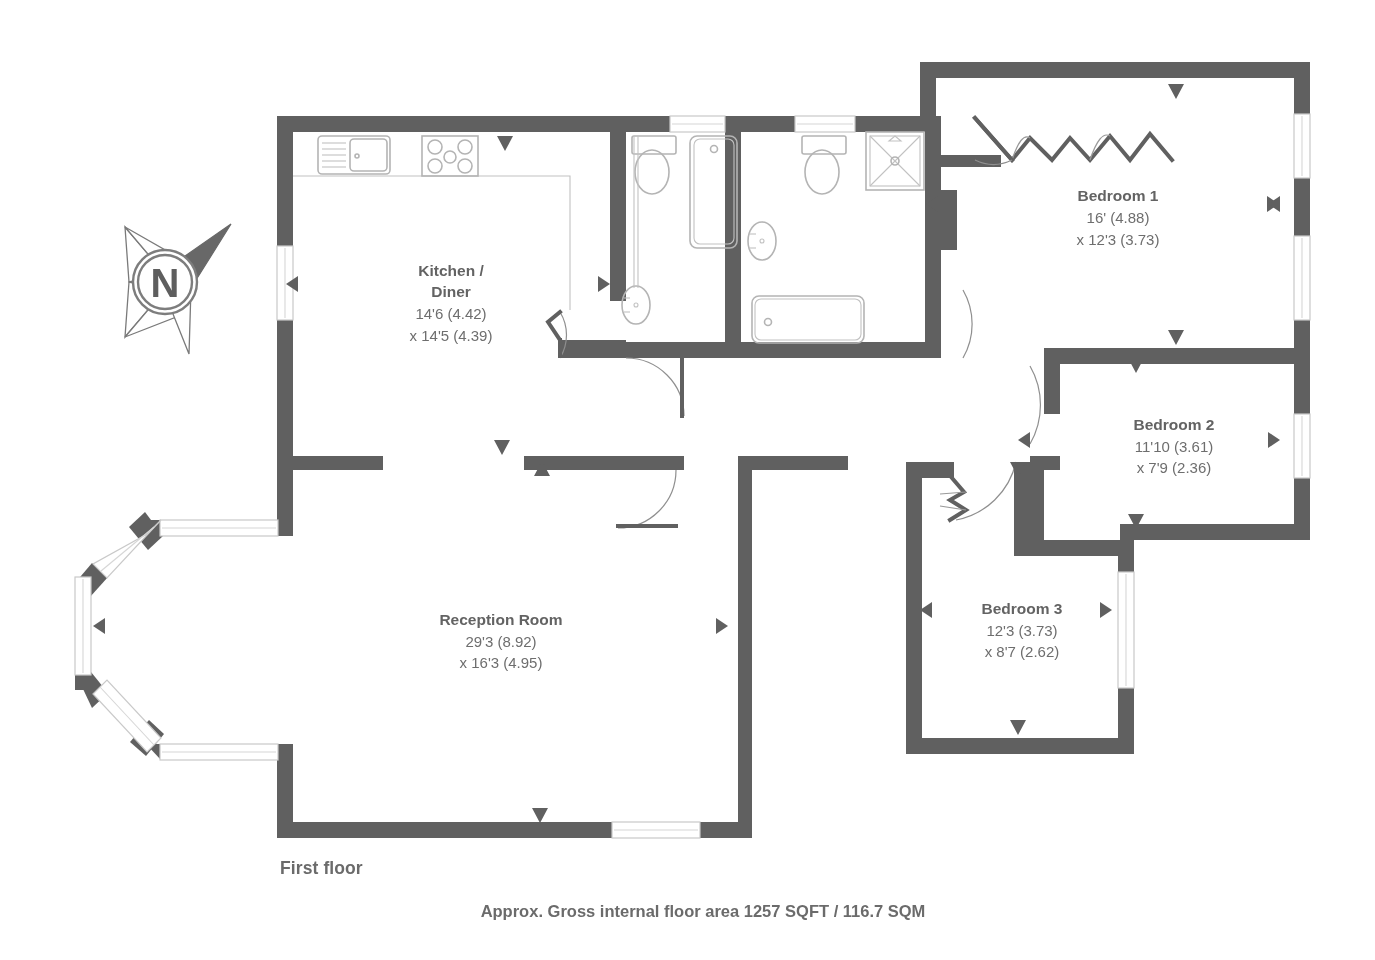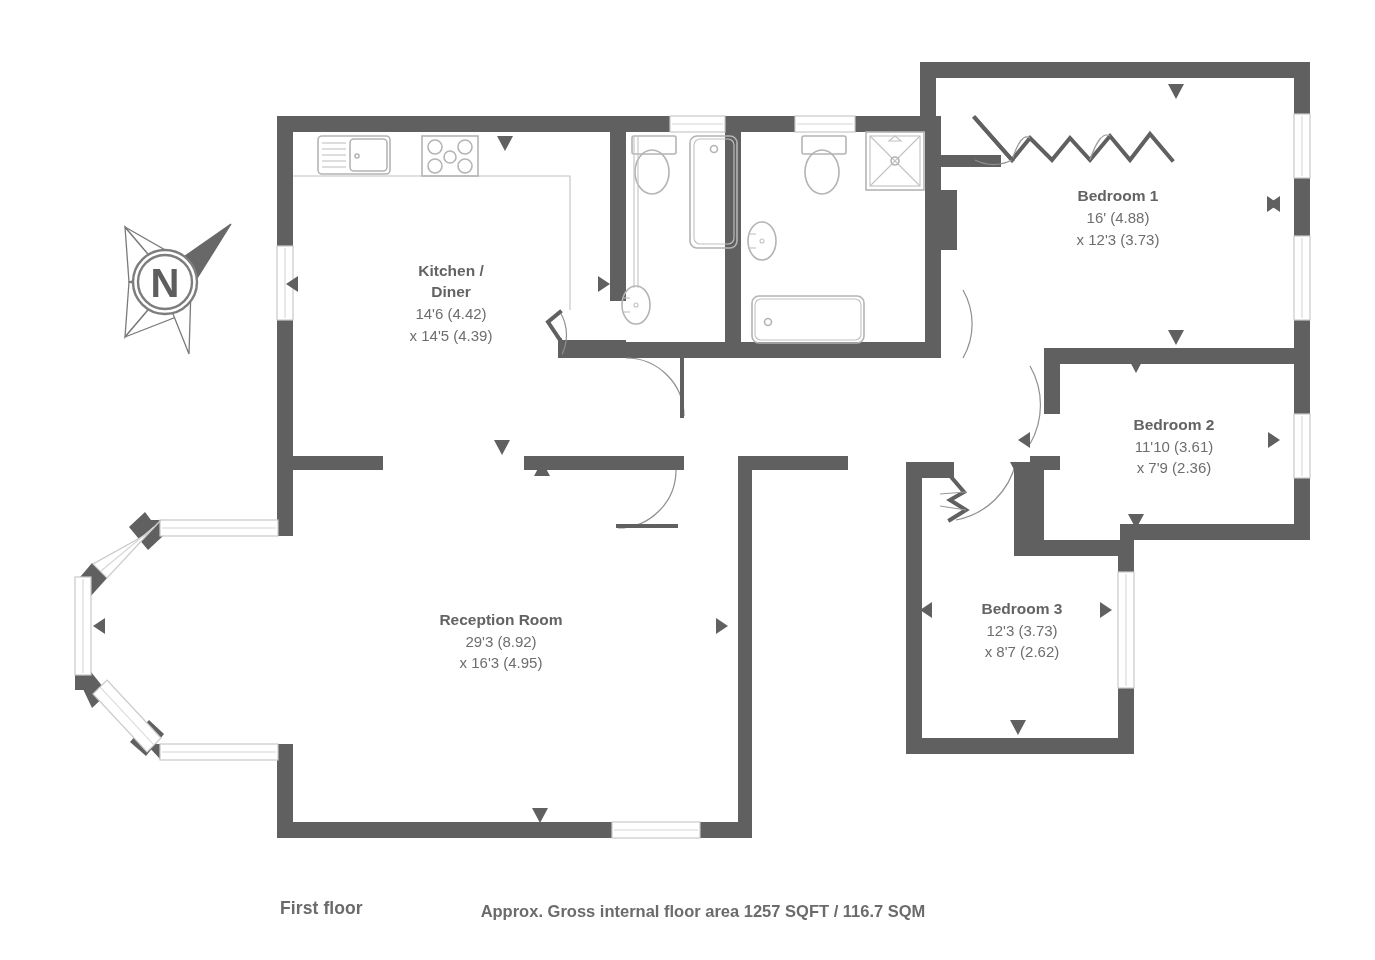--- a/index.html
+++ b/index.html
@@ -60,21 +60,20 @@
 
   .floor-title {
     position: absolute;
     left: 280px;
     top: 858px;
     font-size: 17.5px;
     font-weight: bold;
     color: #6b6b6b;
     letter-spacing: 0.1px;
     white-space: nowrap;
-    margin-top: 40px;
   }
   .footer {
     position: absolute;
     left: 0;
     top: 898px;
     width: 1375px;
     text-align: center;
     color: #6b6b6b;
   }
   .footer div {

